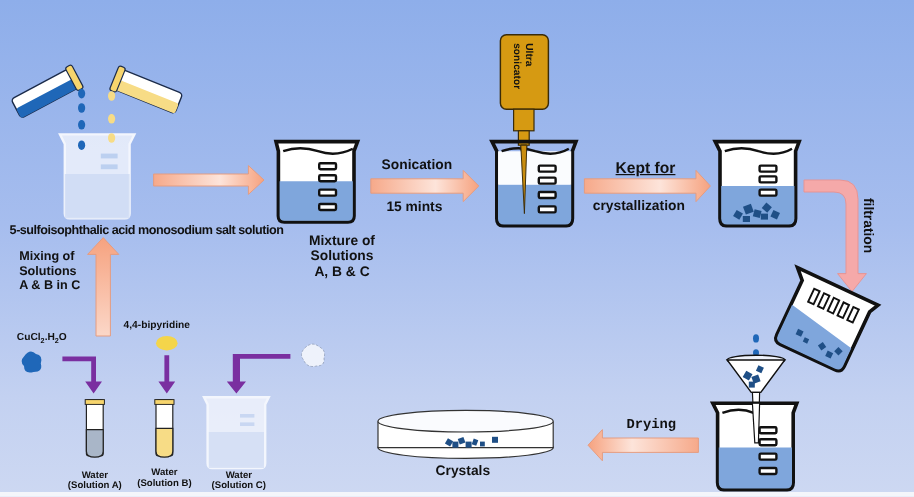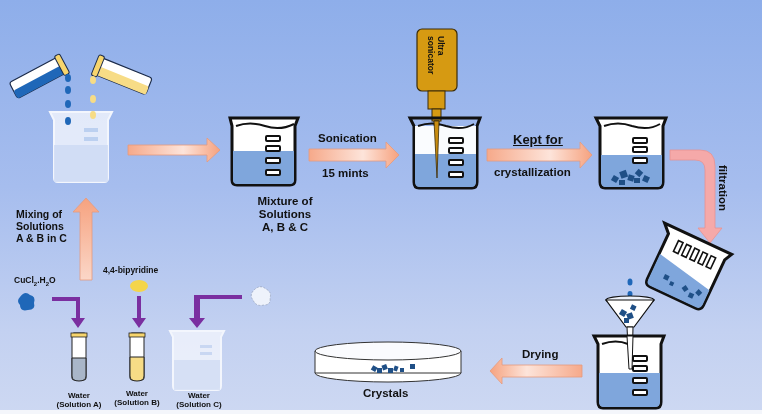--- a/index.html
+++ b/index.html
@@ -203,20 +203,21 @@
   </g>
 
   <g>
     <path d="M170 331 L224 331 L221 337 L221 386 Q221 390 217 390 L177 390 Q173 390 173 386 L173 337 Z" fill="#eef2fb" fill-opacity="0.85" stroke="#f3f6fd" stroke-width="2"></path>
     <rect x="174" y="360" width="46" height="30" fill="#c9d7f2" opacity="0.6"></rect>
     <rect x="200" y="345" width="12" height="3" fill="#c9d7f2"></rect>
     <rect x="200" y="352" width="12" height="3" fill="#c9d7f2"></rect>
   </g>
 </svg>
 
+  <div class="lbl" style="left:8px;top:186px;font-size:10.5px;letter-spacing:-0.4px;">5-sulfoisophthalic acid monosodium salt solution</div>
 
   <div class="lbl" style="left:16px;top:208px;font-size:10.5px;">
     <div>Mixing of</div>
     <div>Solutions</div>
     <div>A &amp; B in C</div>
   </div>
 
   <div class="lbl c" style="left:240px;top:195px;width:90px;font-size:11.5px;">
     <div>Mixture of</div>
     <div>Solutions</div>
@@ -229,21 +230,21 @@
   <div class="lbl vert" style="left:426px;top:36px;font-size:8.5px;line-height:10px;">
     <span>Ultra</span><br>
     <span>sonicator</span>
   </div>
 
   <div class="lbl" style="left:513px;top:133px;font-size:13px;text-decoration:underline;">Kept for</div>
   <div class="lbl" style="left:494px;top:166px;font-size:11.5px;">crystallization</div>
 
   <div class="lbl vert" style="left:716px;top:165px;font-size:11.5px;">filtration</div>
 
-  <div class="lbl" style="left:522px;top:348px;font-size:11.5px;">Drying</div>
+  <div class="lbl" style="left:522px;top:348px;font-size:11.5px;font-family:Liberation Mono, monospace;">Drying</div>
   <div class="lbl" style="left:363px;top:387px;font-size:11.5px;">Crystals</div>
 
   <div class="lbl" style="left:14px;top:276px;font-size:8.5px;"><span>CuCl</span><sub style="font-size:6px;">2</sub><span>.H</span><sub style="font-size:6px;">2</sub><span>O</span></div>
 
   <div class="lbl" style="left:103px;top:266px;font-size:8.5px;text-align:right;">4,4-bipyridine</div>
 
 
   <div class="lbl c" style="left:44px;top:391px;width:70px;font-size:8px;">
     <div>Water</div>
     <div>(Solution A)</div>

